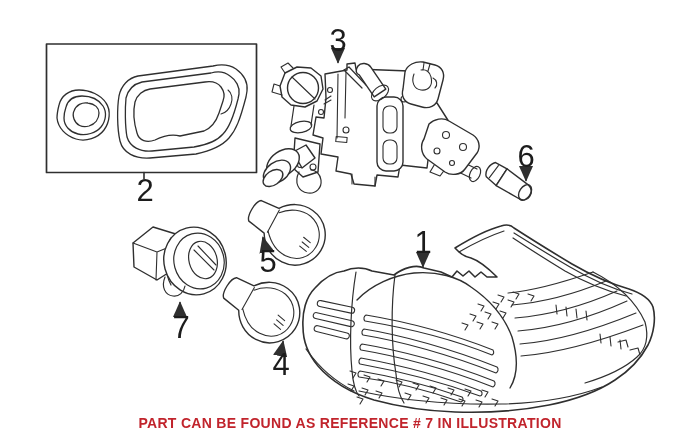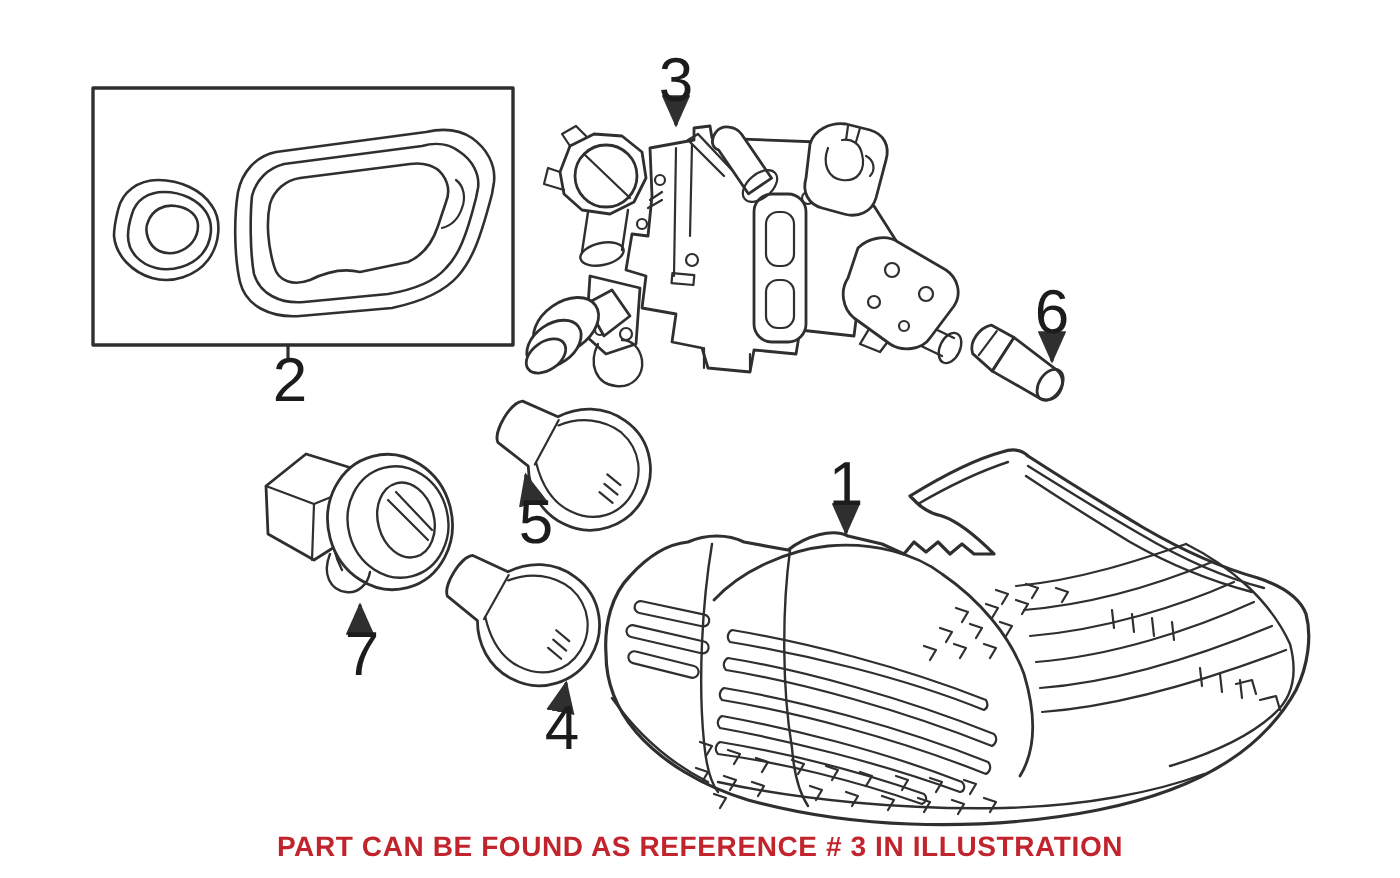--- a/index.html
+++ b/index.html
@@ -240,15 +240,15 @@
 </svg>
 
 <div class="callout" style="left:423px;top:242px">1</div>
 <div class="callout" style="left:145px;top:190px">2</div>
 <div class="callout" style="left:338px;top:40px">3</div>
 <div class="callout" style="left:281px;top:364px">4</div>
 <div class="callout" style="left:268px;top:261px">5</div>
 <div class="callout" style="left:526px;top:156px">6</div>
 <div class="callout" style="left:181px;top:327px">7</div>
 
-<div class="caption" style="color: rgb(193, 36, 44);">PART CAN BE FOUND AS REFERENCE # 3 IN ILLUSTRATION</div>
+<div class="caption" style="color: rgb(193, 36, 44);">PART CAN BE FOUND AS REFERENCE # 7 IN ILLUSTRATION</div>
 
 </div>
 
 </body></html>

